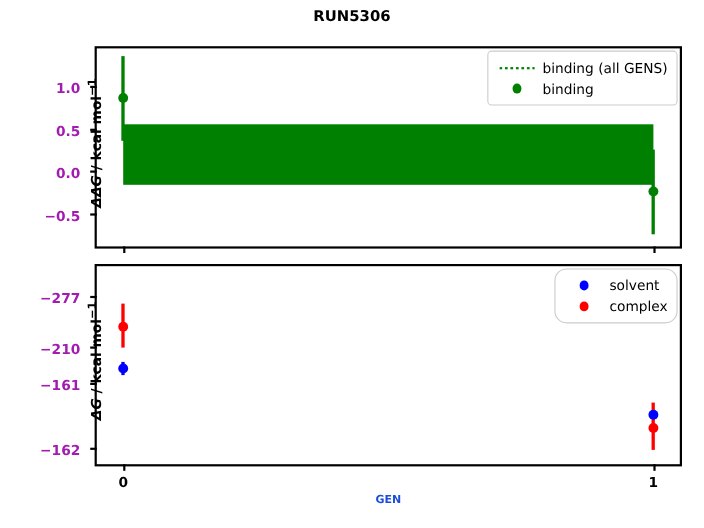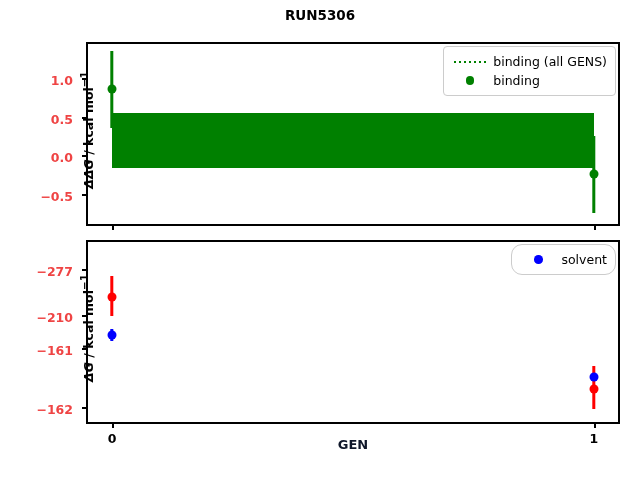--- a/index.html
+++ b/index.html
@@ -67,21 +67,21 @@
     height: 0;
     border-top: 2.0px solid #000000;
   }
   .yticklabel {
     position: absolute;
     right: 100%;
     margin-right: 9px;
     transform: translateY(-50%);
     font-size: 12.5px;
     font-weight: bold;
-    color: #ef4444;
+    color: #a21caf;
     white-space: nowrap;
   }
   .xtick {
     position: absolute;
     top: 100%;
     width: 0;
     height: 6px;
     border-left: 2.0px solid #000000;
   }
   .xticklabel {
@@ -117,26 +117,26 @@
     left: -96px;
     top: 78px;
     width: 184px;
     height: 16px;
     line-height: 16px;
   }
   .xlabel {
     position: absolute;
     left: 0;
     top: 100%;
-    margin-top: 15px;
+    margin-top: 27px;
     width: 100%;
     text-align: center;
-    font-size: 13px;
-    font-weight: bold;
-    color: #0f172a;
+    font-size: 10px;
+    font-weight: bold;
+    color: #1d4ed8;
   }
   
   .errbar {
     position: absolute;
     width: 3.4px;
     transform: translateX(-50%);
   }
   .marker {
     position: absolute;
     width: 9px;
@@ -287,16 +287,22 @@
 
     <div class="xlabel">GEN</div>
 
     <div class="legend" id="legend-bottom">
       <div class="legend-row">
         <span class="legend-key">
           <span class="legend-dot" id="lg-dot-solvent" style="background: rgb(0, 0, 255);"></span>
         </span>
         <span class="legend-label">solvent</span>
       </div>
+      <div class="legend-row">
+        <span class="legend-key">
+          <span class="legend-dot" id="lg-dot-complex" style="background: rgb(255, 0, 0);"></span>
+        </span>
+        <span class="legend-label">complex</span>
+      </div>
     </div>
   </div>
 
 </div>
 
 </body></html>

